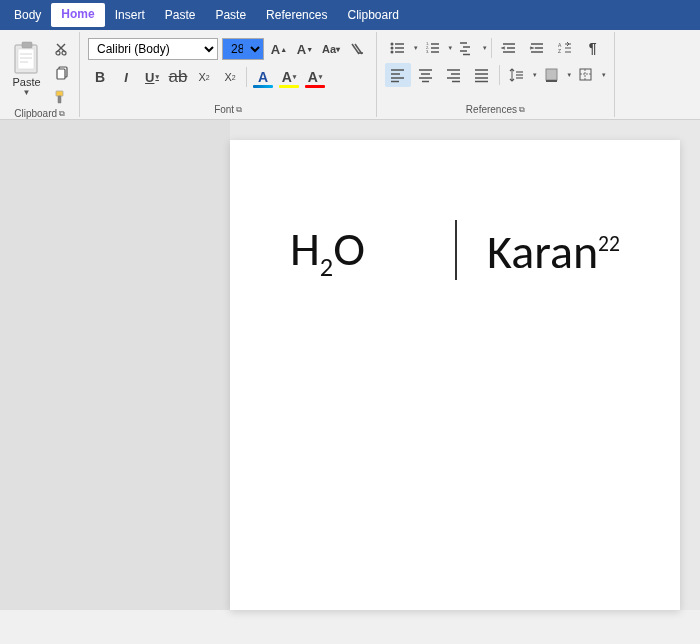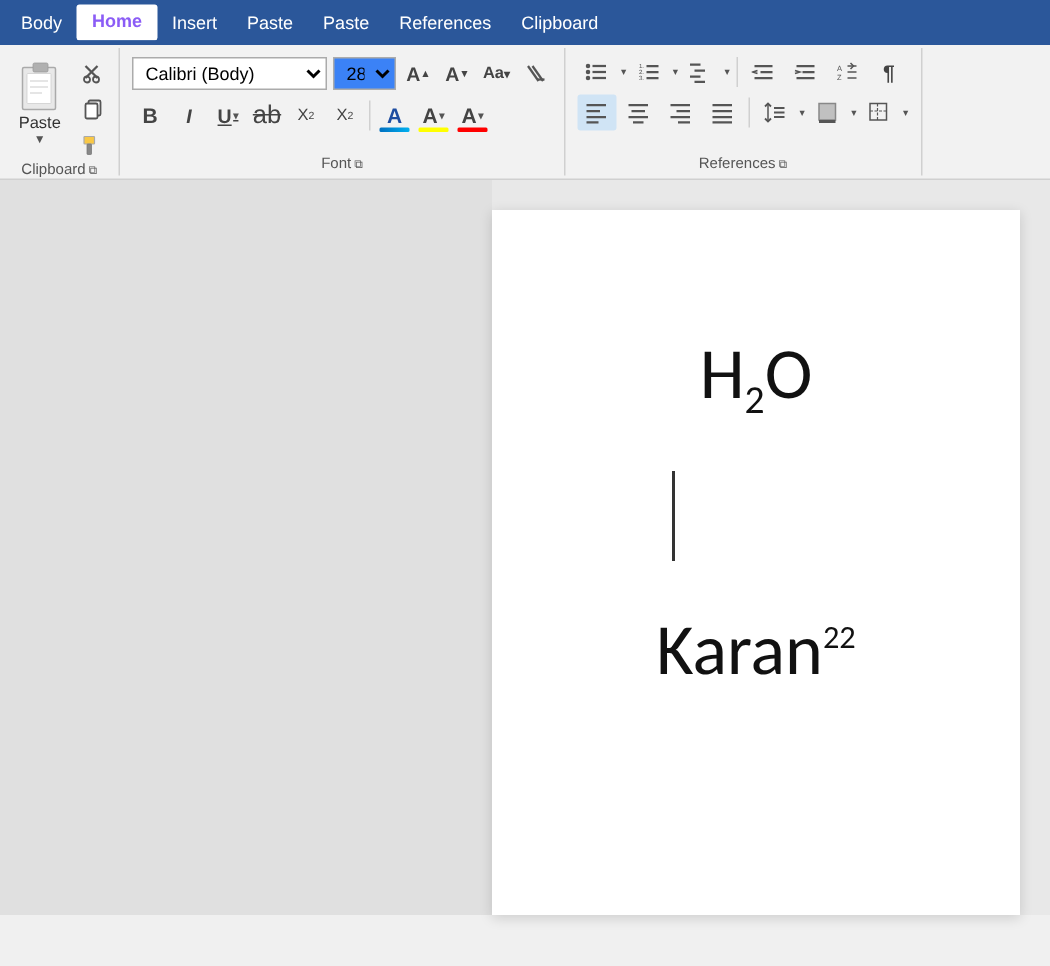--- a/index.html
+++ b/index.html
@@ -244,21 +244,21 @@
       flex: 1;
       background: white;
       margin: 20px 20px 0 0;
       box-shadow: 0 2px 8px rgba(0,0,0,0.15);
       padding: 80px 60px;
       position: relative;
     }
 
     .doc-content {
       display: flex;
-      flex-direction: column;
+      flex-direction: row;
       align-items: center;
       gap: 30px;
     }
 
     .h2o-text {
       font-family: 'Calibri', 'Segoe UI', sans-serif;
       font-size: 48px;
       color: #111;
       line-height: 1.2;
     }

